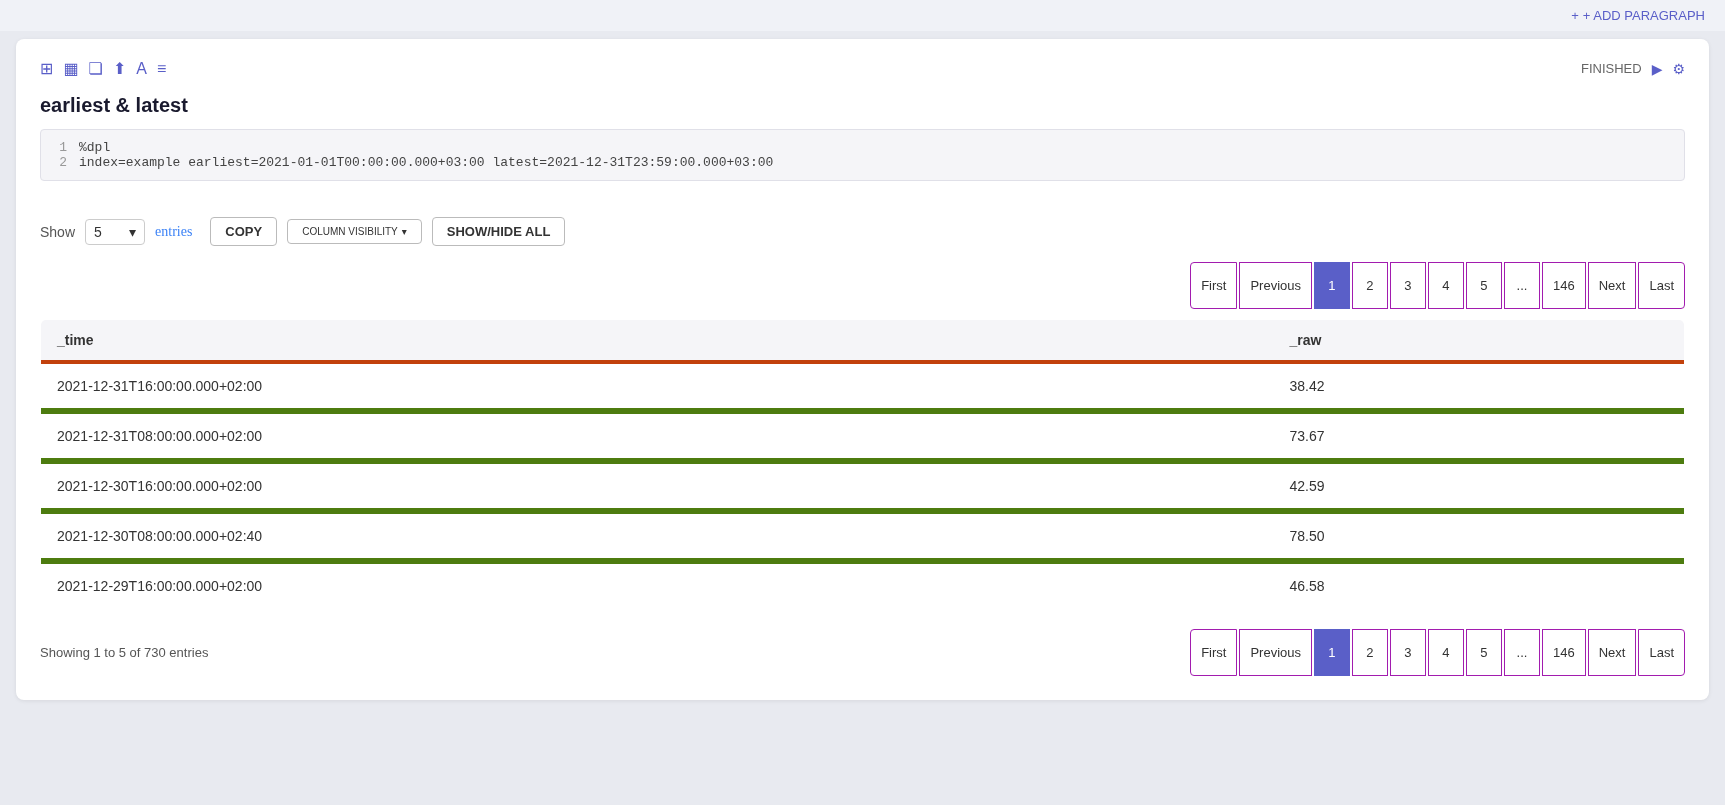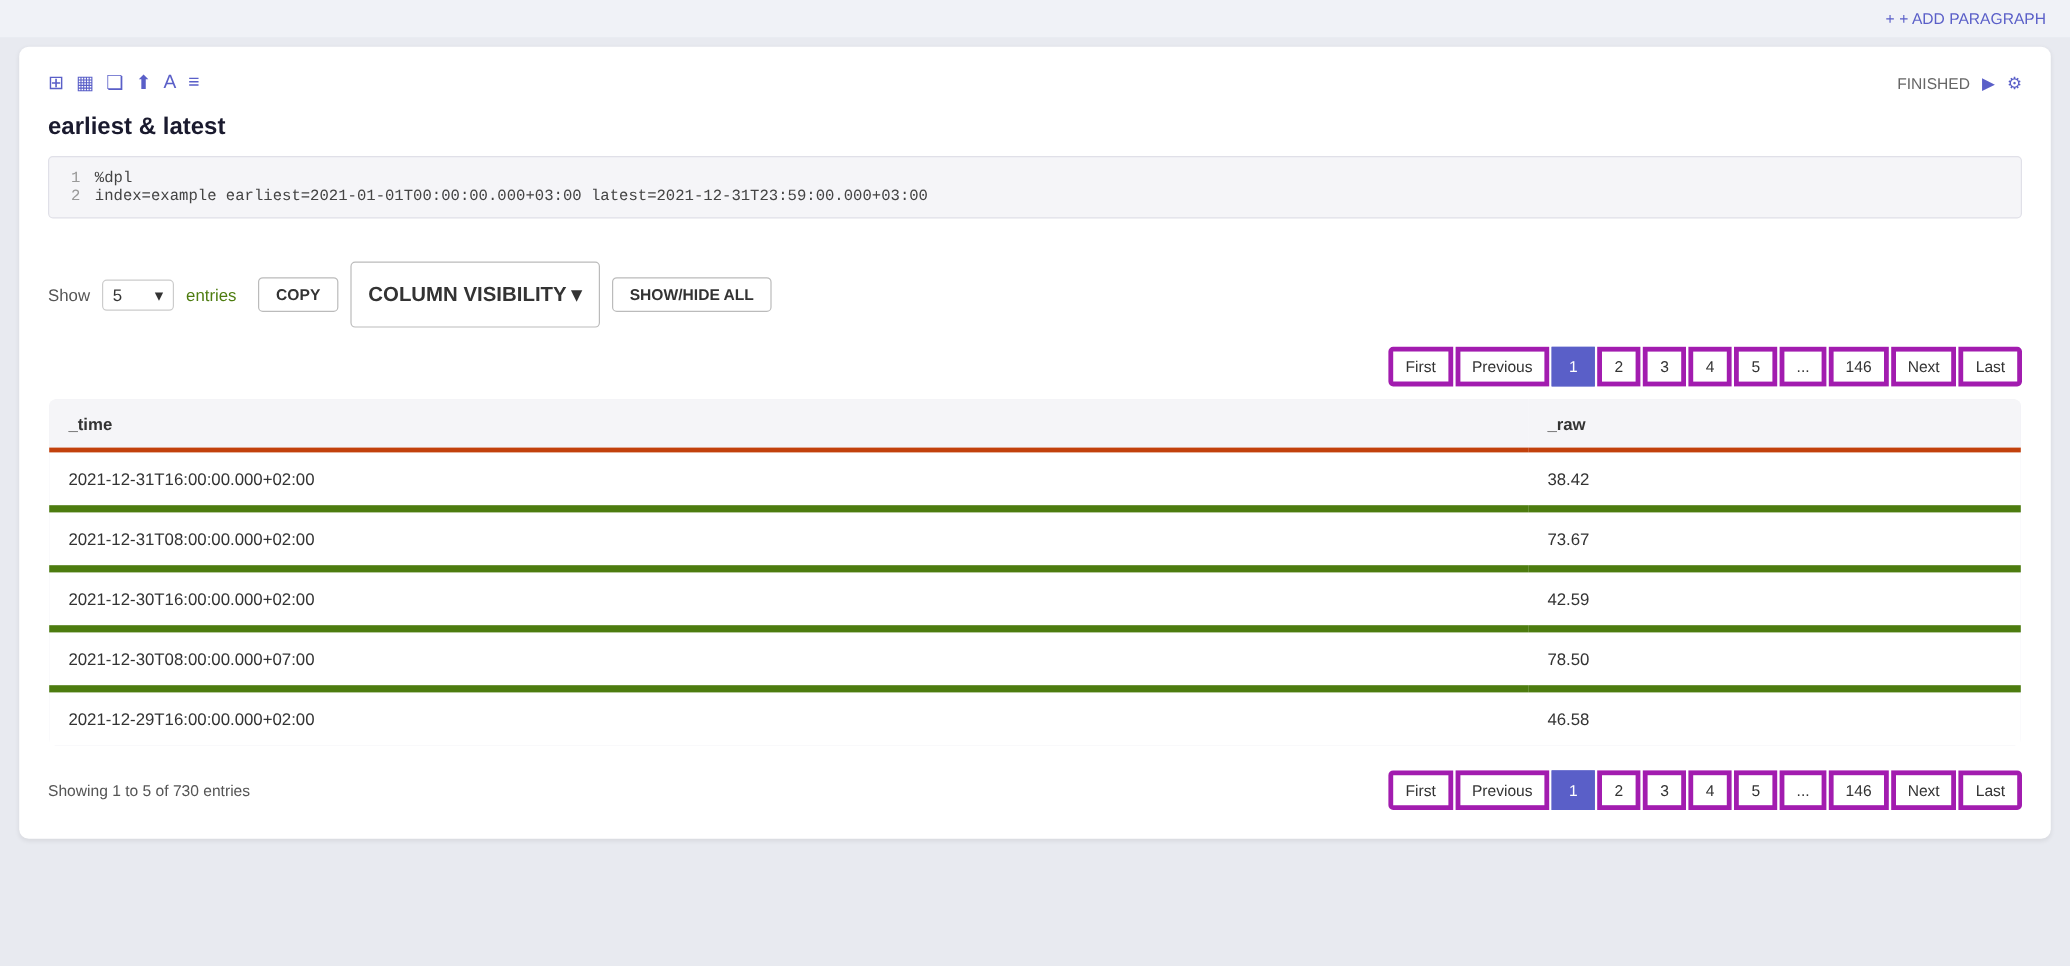--- a/index.html
+++ b/index.html
@@ -112,21 +112,22 @@
       display: flex;
       align-items: center;
       gap: 10px;
       margin-bottom: 16px;
       margin-top: 36px;
     }
     .show-label {
       color: #555;
     }
     .entries-label {
-      color: #4d7c0f;
+      color: #3b82f6;
+      font-family: Liberation Serif, serif;
     }
     .show-select {
       border: 1px solid #ccc;
       border-radius: 4px;
       padding: 4px 8px;
       font-size: 14px;
       background: #fff;
       cursor: pointer;
       display: flex;
       align-items: center;
@@ -142,23 +143,23 @@
       font-size: 13px;
       font-weight: 600;
       cursor: pointer;
       color: #333;
       margin-left: 8px;
     }
     .btn-col-vis {
       background: #fff;
       border: 1px solid #bbb;
       border-radius: 4px;
-      padding: 16px 14px;
-      font-size: 17px;
-      font-weight: 700;
+      padding: 6px 14px;
+      font-size: 10px;
+      font-weight: 400;
       cursor: pointer;
       color: #333;
       display: flex;
       align-items: center;
       gap: 4px;
     }
     .btn-show-hide {
       background: #fff;
       border: 1px solid #bbb;
       border-radius: 4px;
@@ -200,23 +201,23 @@
     }
     .pagination-info {
       color: #555;
       font-size: 13px;
     }
     .pagination-buttons {
       display: flex;
       gap: 2px;
     }
     .pg-btn {
-      border: 4px solid #a21caf;
-      background: #fff;
-      padding: 5px 10px;
+      border: 1px solid #a21caf;
+      background: #fff;
+      padding: 15px 10px;
       font-size: 13px;
       cursor: pointer;
       color: #333;
       min-width: 36px;
       text-align: center;
     }
     .pg-btn.active {
       background: #5a5fc8;
       color: #fff;
       border-color: #5a5fc8;
@@ -341,21 +342,21 @@
     </tr>
         <tr>
       <td>2021-12-31T08:00:00.000+02:00</td>
       <td>73.67</td>
     </tr>
         <tr>
       <td>2021-12-30T16:00:00.000+02:00</td>
       <td>42.59</td>
     </tr>
         <tr>
-      <td>2021-12-30T08:00:00.000+07:00</td>
+      <td>2021-12-30T08:00:00.000+02:40</td>
       <td>78.50</td>
     </tr>
         <tr>
       <td>2021-12-29T16:00:00.000+02:00</td>
       <td>46.58</td>
     </tr>
       </tbody>
   </table>
 
   <div class="pagination-bottom">

